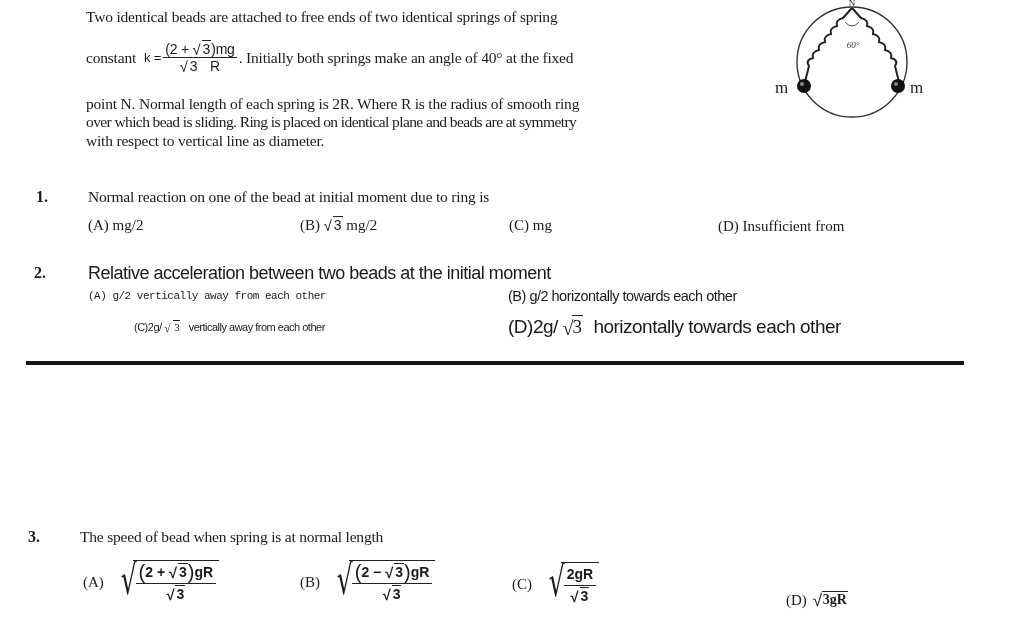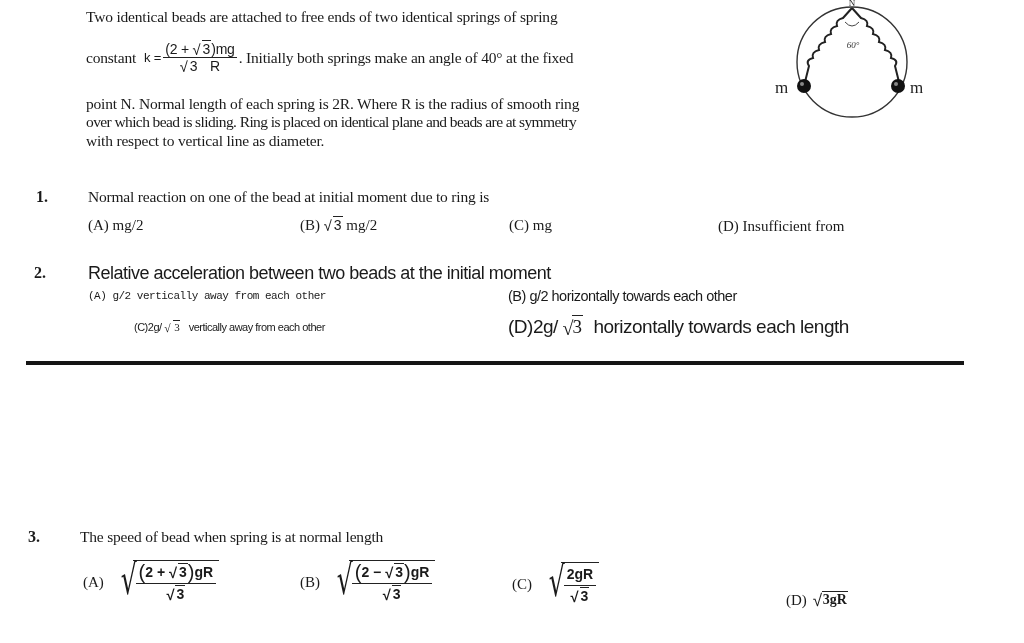--- a/index.html
+++ b/index.html
@@ -101,21 +101,21 @@
   <span>(B)</span> <span>g/2 horizontally towards each other</span>
 </div>
 <div class="opt" style="left:88px; top:318px; font-family:'Liberation Sans', sans-serif; font-size:11px; letter-spacing:-0.5px;margin-left:46px;">
   <span>(C)</span><span>2g/</span>
   <span class="sqrt" style="font-family:'Liberation Serif', serif;"><span class="rad">√</span><span class="arg">3</span></span>
   <span style="margin-left:6px;">vertically away from each other</span>
 </div>
 <div class="opt" style="left:508px; top:318px; font-family:'Liberation Sans', sans-serif; font-size:19px; letter-spacing:-0.5px;">
   <span>(D)</span><span>2g/</span>
   <span class="sqrt" style="font-family:'Liberation Serif', serif;"><span class="rad">√</span><span class="arg">3</span></span>
-  <span style="margin-left:6px;">horizontally towards each length</span>
+  <span style="margin-left:6px;">horizontally towards each other</span>
 </div>
 
 <div class="rule"></div>
 
 <div class="num" style="left:28px; top:528px;">3.</div>
 <div class="t" style="left:80px; top:528px;">The speed of bead when spring is at normal length</div>
 
 <div class="opt" style="left:83px; top:560px; display:flex; align-items:center;">
   <span style="margin-right:6px;">(A)</span>
   <span class="bigsqrt">

